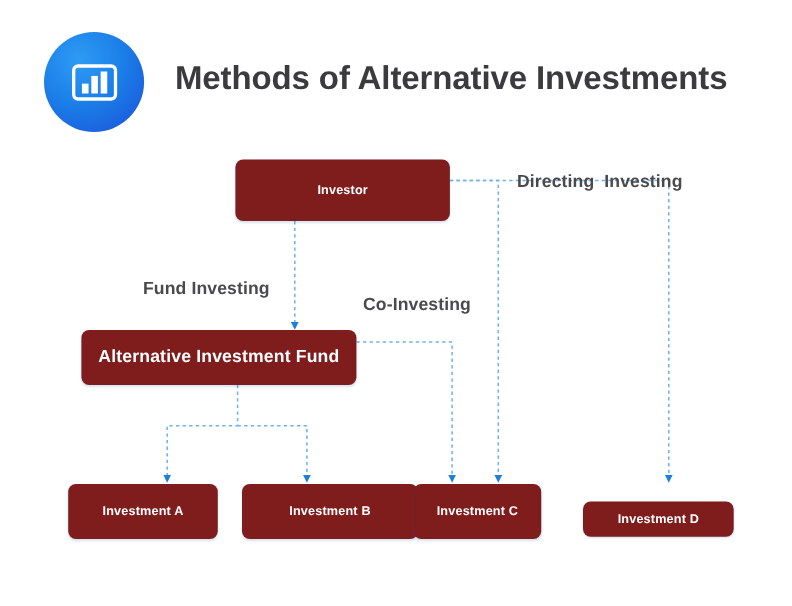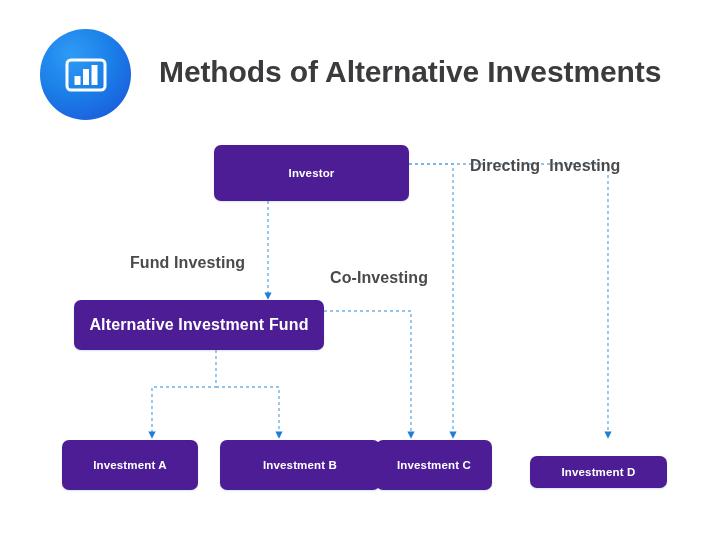--- a/index.html
+++ b/index.html
@@ -40,21 +40,21 @@
     font-size: 30px;
     font-weight: bold;
     color: #3b3b3d;
     letter-spacing: -0.1px;
     white-space: nowrap;
   }
 
   
   .node {
     position: absolute;
-    background: #4c1d95;
+    background: #7f1d1d;
     border-radius: 7px;
     display: flex;
     align-items: center;
     justify-content: center;
     color: #ffffff;
     font-weight: bold;
     font-size: 11.5px;
     letter-spacing: 0.15px;
     box-shadow: 0 1px 2px rgba(25,100,180,0.18);
     text-align: right;

